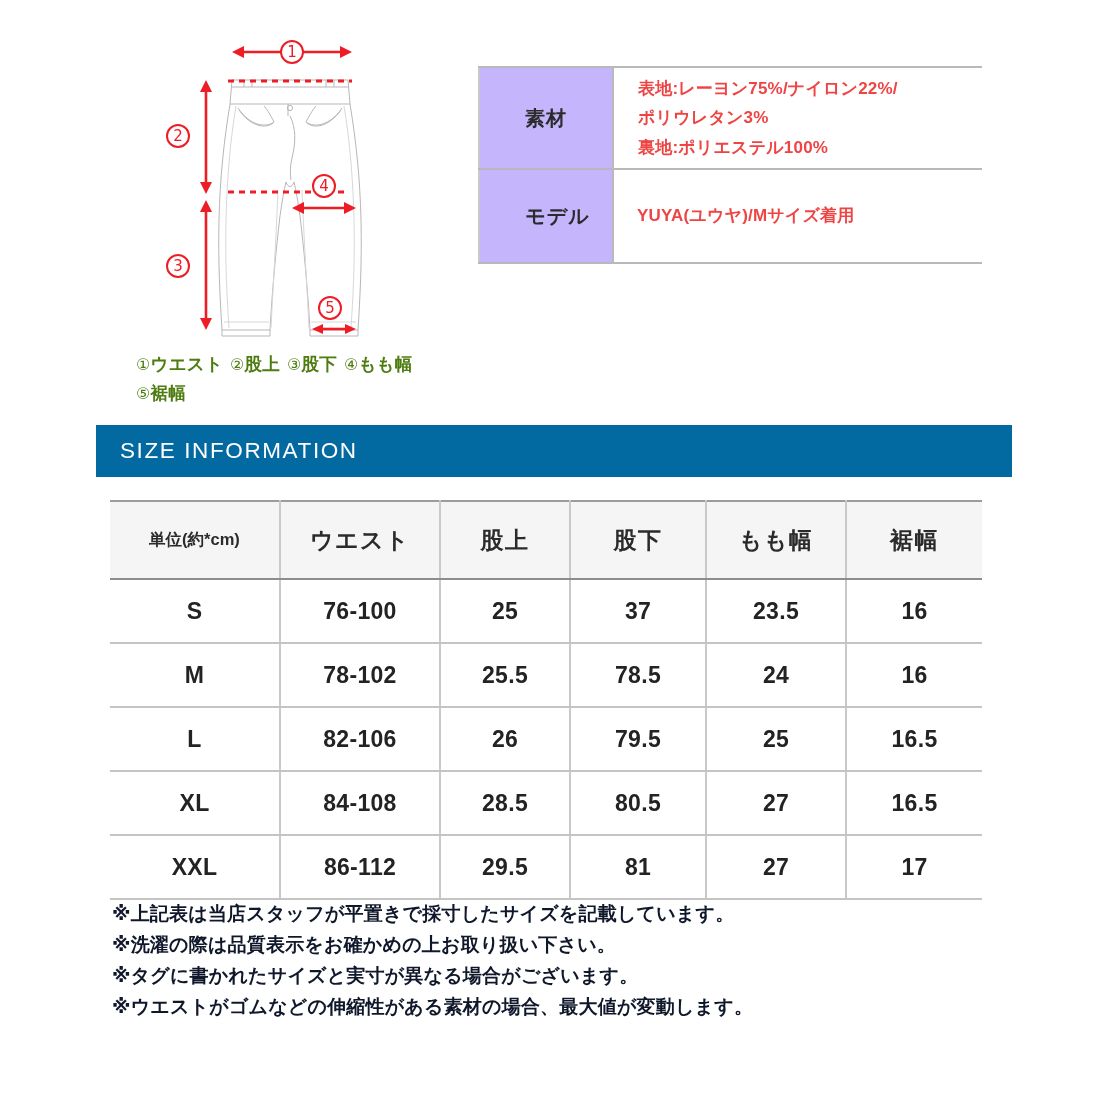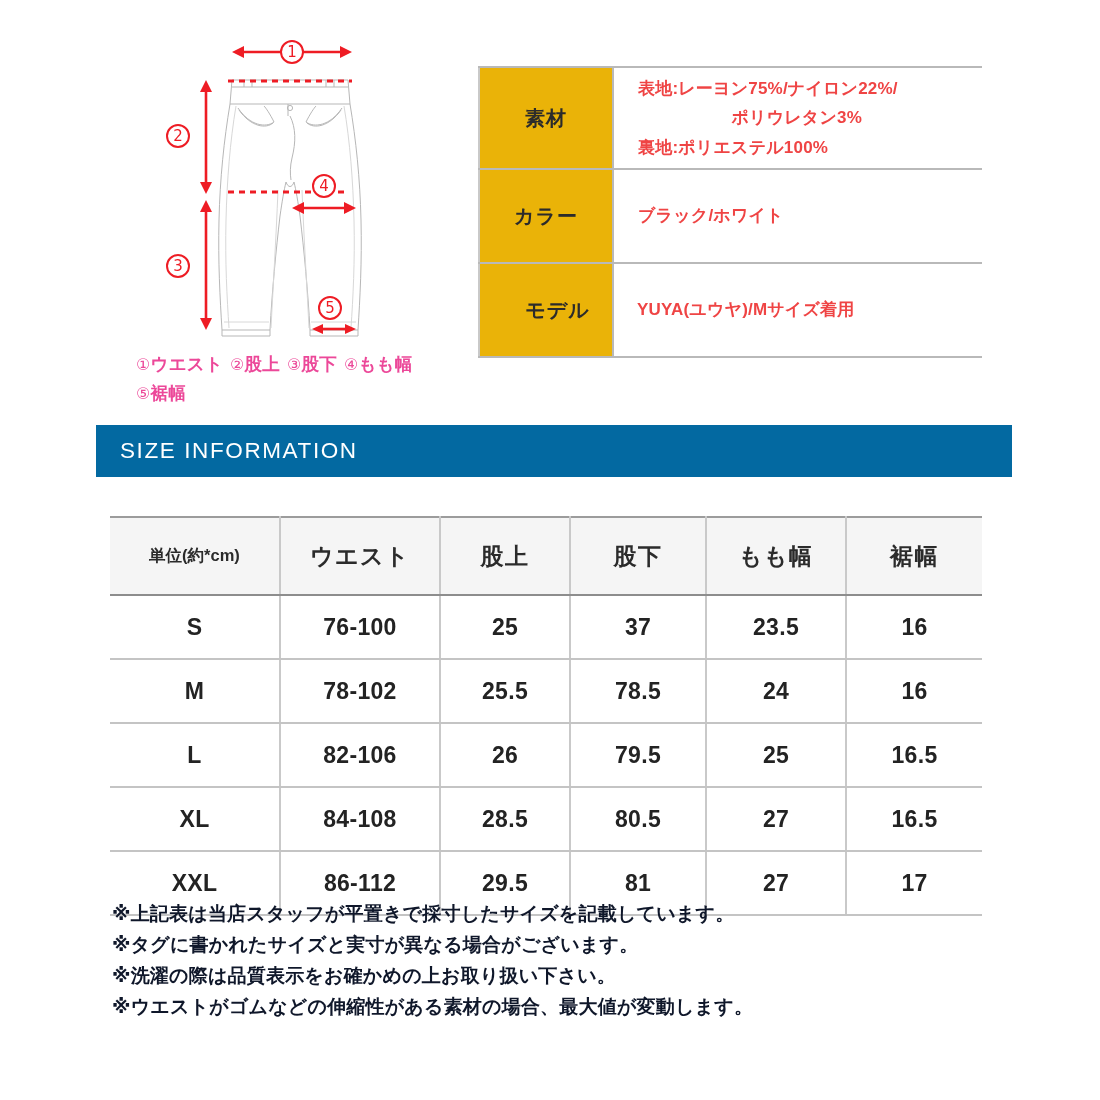--- a/index.html
+++ b/index.html
@@ -34,21 +34,21 @@
   }
   #pants-svg {
     position: absolute;
     left: 0; top: 0;
   }
   #legend {
     position: absolute;
     left: 16px;
     top: 320px;
     width: 330px;
-    color: #ec4899;
+    color: #4d7c0f;
     font-family: "DejaVu Sans", "Liberation Sans", sans-serif;
     font-size: 17.5px;
     font-weight: 700;
     line-height: 29px;
     letter-spacing: 0.2px;
   }
   #legend .leg {
     white-space: nowrap;
     margin-right: 7px;
     display: inline-block;
@@ -69,42 +69,42 @@
   }
   #spec-table tr { }
   #spec-table td {
     border-top: 2px solid #b9b9b9;
     border-bottom: 2px solid #b9b9b9;
     padding: 0;
     vertical-align: middle;
   }
   #spec-table td.k {
     width: 132px;
-    background: #eab308;
+    background: #c4b5fd;
     border-right: 2px solid #b9b9b9;
     border-left: 2px solid #c9c9c9;
     text-align: center;
     font-size: 20px;
     font-weight: 700;
     color: #2b2b2b;
     letter-spacing: 1px;
   }
   #spec-table td.v {
     padding-left: 24px;
     font-size: 17px;
     font-weight: 600;
     color: #ef4444;
     line-height: 1.72;
     letter-spacing: 0.2px;
   }
   #spec-table tr.r-material td { height: 100px; }
   #spec-table tr.r-color td { height: 92px; }
   #spec-table tr.r-model td { height: 92px; padding-left: 23px; }
   #spec-table .v .ln { display: block; }
-  #spec-table .v .ln.center { text-align: right; padding-right: 120px; }
+  #spec-table .v .ln.center { text-align: left; padding-right: 120px; }
 
   
   #size-info-bar {
     position: absolute;
     left: 96px;
     top: 425px;
     width: 916px;
     height: 52px;
     background: #0369a1;
     color: #ffffff;
@@ -114,21 +114,21 @@
     box-sizing: border-box;
     font-size: 22.5px;
     font-weight: 400;
     letter-spacing: 1.6px;
   }
 
   
   #size-table {
     position: absolute;
     left: 110px;
-    top: 516px;
+    top: 500px;
     width: 872px;
     border-collapse: collapse;
     table-layout: fixed;
   }
   #size-table th, #size-table td {
     padding: 0;
     text-align: center;
     vertical-align: middle;
     border-bottom: 2px solid #c4c4c4;
     border-right: 2px solid #c9c9c9;
@@ -275,26 +275,20 @@
   </div>
 
   <table id="spec-table">
     <tbody>
       <tr class="r-material">
         <td class="k">素材</td>
         <td class="v">
           <span class="ln">表地:レーヨン75%/ナイロン22%/</span>
           <span class="ln center">ポリウレタン3%</span>
           <span class="ln">裏地:ポリエステル100%</span>
-        </td>
-      </tr>
-      <tr class="r-color">
-        <td class="k">カラー</td>
-        <td class="v">
-          <span class="ln">ブラック/ホワイト</span>
         </td>
       </tr>
       <tr class="r-model">
         <td class="k">モデル</td>
         <td class="v">
           <span class="ln">YUYA(ユウヤ)/Mサイズ着用</span>
         </td>
       </tr>
     </tbody>
   </table>
@@ -362,16 +356,16 @@
       <td>29.5</td>
       <td>81</td>
       <td>27</td>
       <td>17</td>
     </tr>
   </tbody>
 </table>
 
 <div id="notes">
   <span class="note">※上記表は当店スタッフが平置きで採寸したサイズを記載しています。</span>
+  <span class="note">※洗濯の際は品質表示をお確かめの上お取り扱い下さい。</span>
   <span class="note">※タグに書かれたサイズと実寸が異なる場合がございます。</span>
-  <span class="note">※洗濯の際は品質表示をお確かめの上お取り扱い下さい。</span>
   <span class="note">※ウエストがゴムなどの伸縮性がある素材の場合、最大値が変動します。</span>
 </div>
 
 </body></html>

